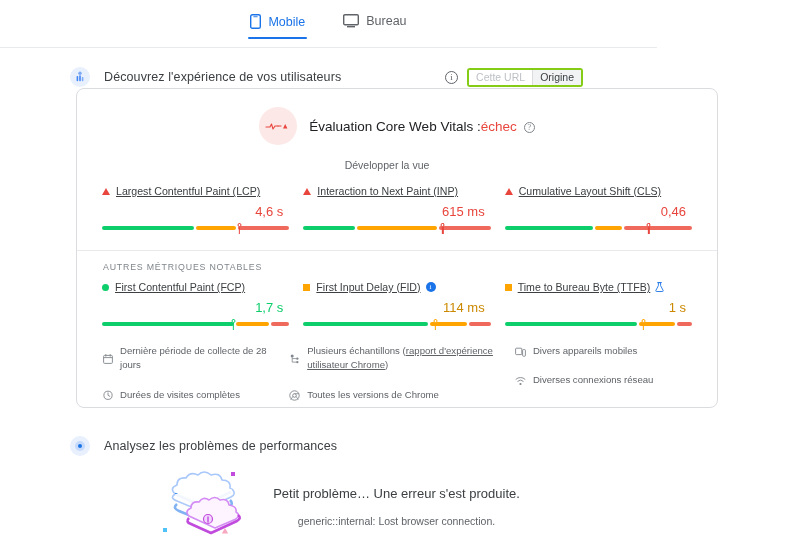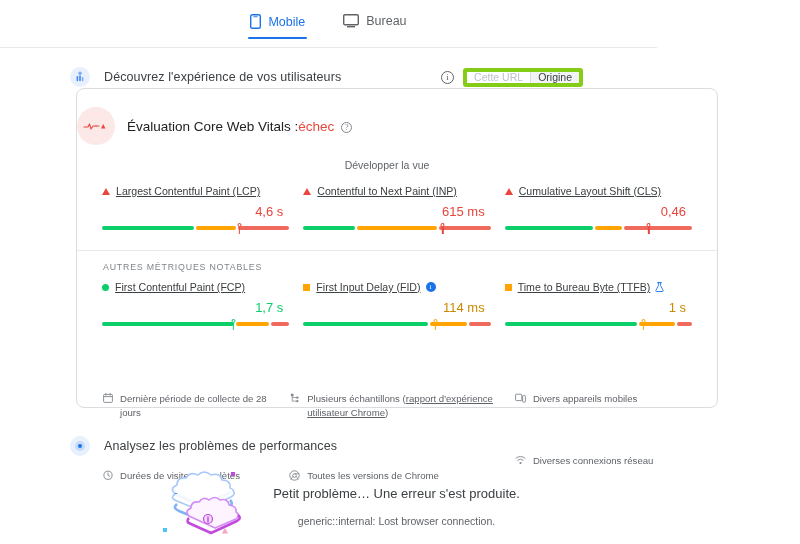--- a/index.html
+++ b/index.html
@@ -50,36 +50,36 @@
     margin-left: 14px; font-size: 12.5px; color: #3c4043; letter-spacing:.1px;
   }
   .sec-spacer { flex:1; }
   .info-dot {
     width:13px;height:13px;border-radius:50%;
     border:1.2px solid #5f6368; color:#5f6368;
     font-size:9px; line-height:11px; text-align:center;
     margin-right:9px; cursor:pointer; font-family:"Liberation Serif",serif;
   }
   .seg {
-    display:flex; border:4px solid #84cc16; border-radius:3px; overflow:hidden;
+    display:flex; border:2px solid #84cc16; border-radius:3px; overflow:hidden;
     height:19px;
   }
   .seg div {
     font-size:10.5px; padding:0 7px; display:flex; align-items:center;
     color:#bdc1c6; background:#fff; cursor:pointer; user-select:none;
   }
   .seg div.on { color:#3c4043; background:#f1f3f4; border-left:1px solid #dadce0; }
 
   
   .card {
     position:absolute; left:76px; top:88px; width:642px; height:320px;
     border:1px solid #dadce0; border-radius:8px; background:#fff;
   }
   .cwv-head {
-    display:flex; align-items:center; 
+    display:flex; align-items:center; justify-content:center;
     padding-top:18px;
   }
   .cwv-badge {
     width:38px;height:38px;border-radius:50%;
     background:#fce8e6; display:flex;align-items:center;justify-content:center;
     margin-right:12px;
   }
   .cwv-text { font-size:13.5px; color:#202124; }
   .cwv-text .fail { color:#e8453c; }
   .q-mark {
@@ -131,21 +131,21 @@
 
   .divider { height:1px; background:#e8eaed; margin: 16px 0 0 0; }
   .others {
     font-size:8.8px; letter-spacing:.8px; color:#80868b;
     padding: 11px 0 0 26px;
   }
 
   
   .meta { display:flex; padding: 14px 22px 0 26px; gap:6px; }
   .meta-col { flex:1; }
-  .meta-row { display:flex; align-items:flex-start; margin-bottom:15px; font-size:9.6px; color:#5f6368; line-height:1.5;margin-top:48px; }
+  .meta-row { display:flex; align-items:center; margin-bottom:15px; font-size:9.6px; color:#5f6368; line-height:1.5; }
   .meta-row svg { flex:0 0 auto; margin-right:7px; margin-top:1px; }
   .meta-row a { color:#5f6368; text-decoration:underline; }
   .meta-col.wide { flex:1.22; }
 
   
   .sec-head2 { margin-top: 14px; }
 
   
   .errwrap {
     display:flex; align-items:center; justify-content:center;
@@ -233,21 +233,21 @@
           <div class="pin" style="left:73.5%">
             <i style="background:#e8453c"></i>
               <b style="border-color:#e8453c"></b>
           </div>
         </div>
       </div>
 
       <div class="mcell">
         <div class="mlabel">
           <span class="tri"></span>
-          <span class="mname">Contentful to Next Paint (INP)</span>
+          <span class="mname">Interaction to Next Paint (INP)</span>
         </div>
         <div class="mval red">615 ms</div>
         <div class="bar">
           <div class="track">
             <span style="flex:28;background:#0cce6b"></span>
               <span style="flex:44;background:#ffa400"></span>
               <span style="flex:28;background:#ef6a5c"></span>
           </div>
           <div class="pin" style="left:74.5%">
             <i style="background:#e8453c"></i>

